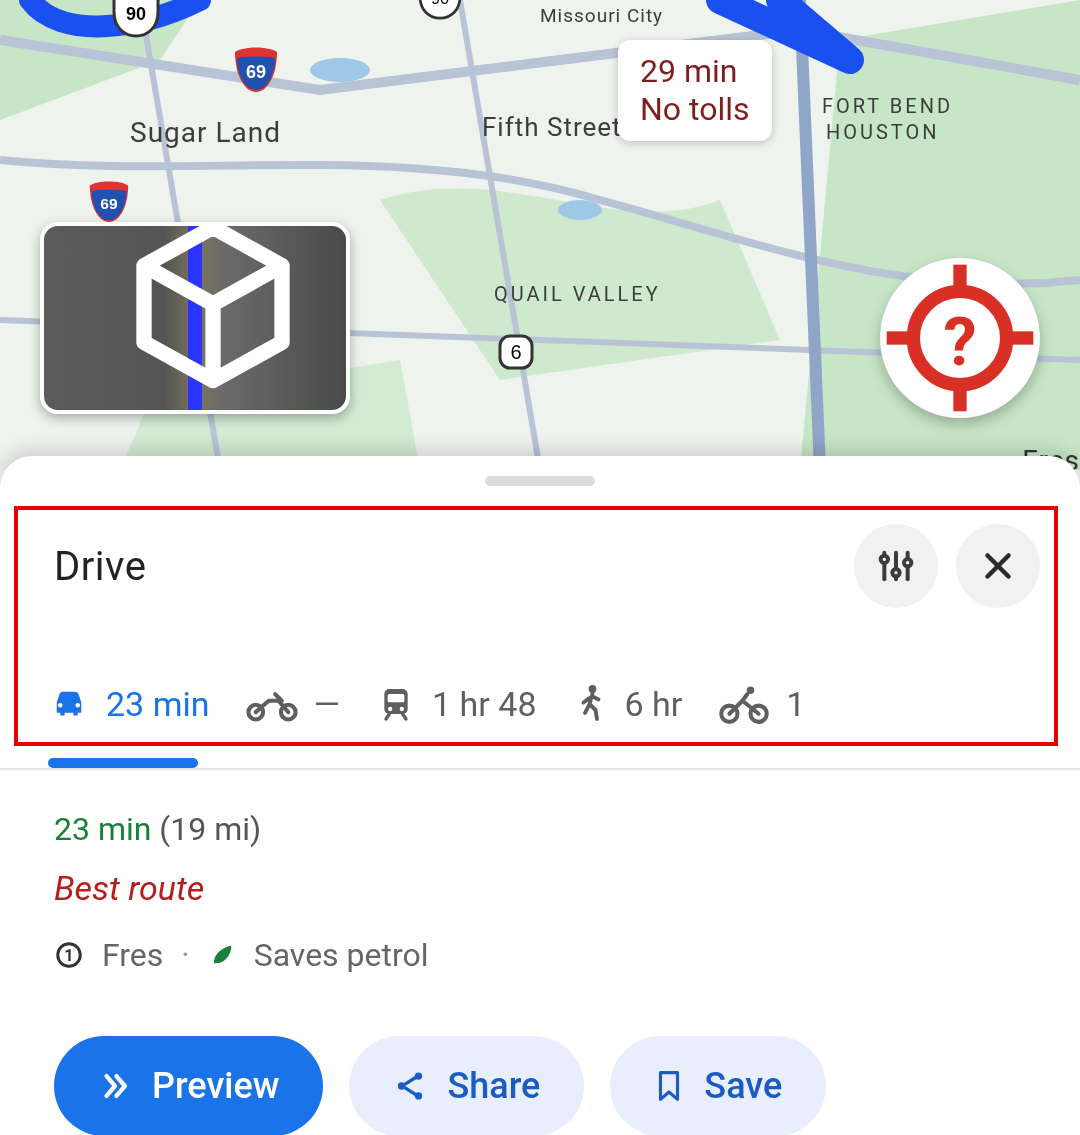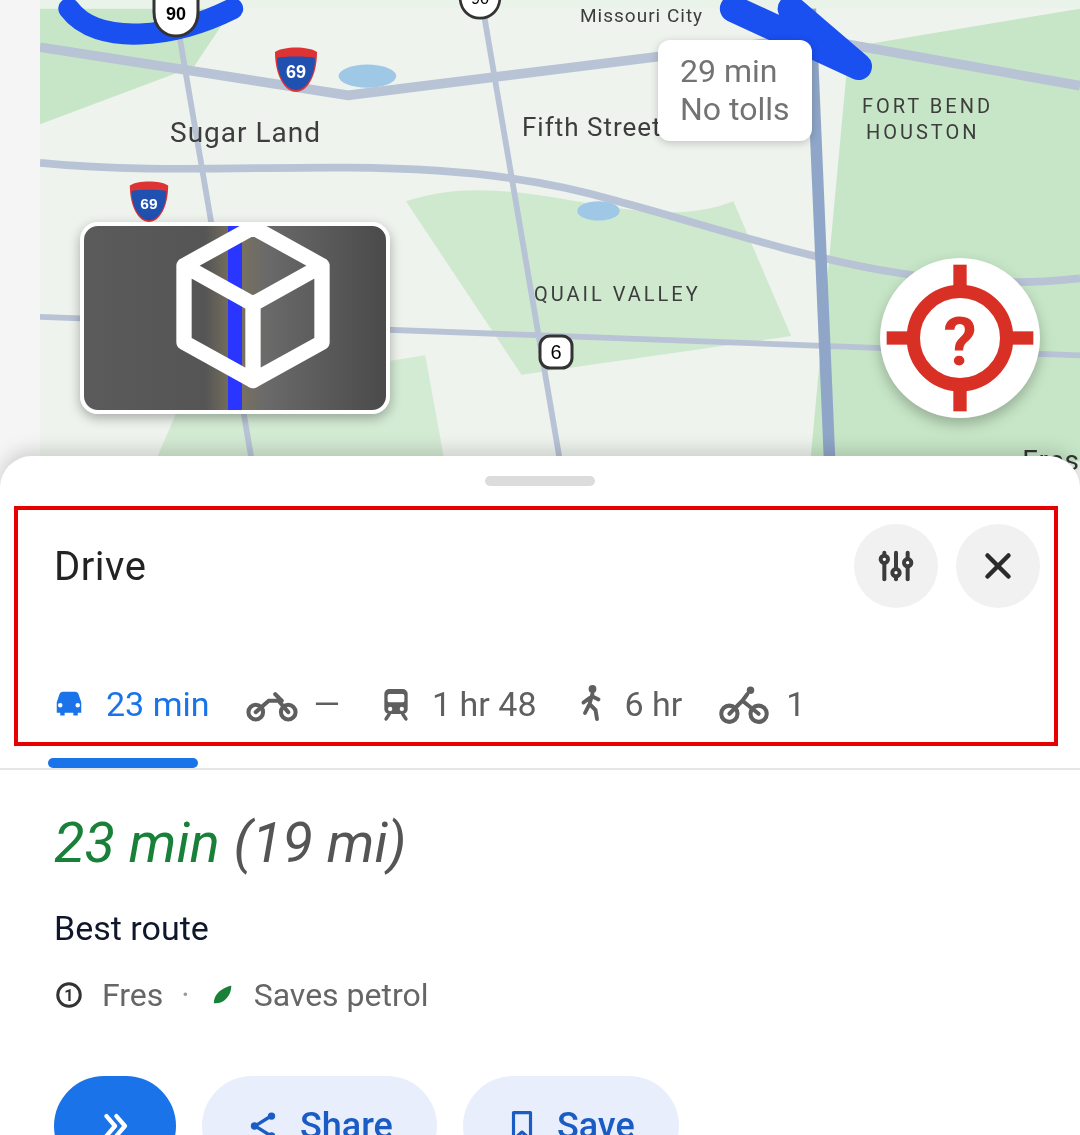--- a/index.html
+++ b/index.html
@@ -12,41 +12,40 @@
     background: #f5f5f5;
   }
 
   
   .map-bg {
     position: absolute;
     inset: 0;
     height: 470px;
     background: #eaf3ea;
     overflow: hidden;
-    margin-left: 40px;
   }
   .map-bg svg { width: 100%; height: 100%; display: block; }
 
   .map-label {
     position: absolute;
     font-size: 20px;
     color: #3d3d3d;
     letter-spacing: 1px;
     white-space: nowrap;
   }
 
   .route-callout {
     position: absolute;
     left: 618px; top: 40px;
     background: #fff;
     border-radius: 12px;
     padding: 12px 22px;
     box-shadow: 0 2px 8px rgba(0,0,0,.2);
     font-size: 32px;
-    color: #737373;
+    color: #7f1d1d;
     line-height: 1.2;
   }
 
   .inset-thumb {
     position: absolute;
     left: 40px; top: 222px;
     width: 310px; height: 192px;
     border: 4px solid #fff;
     border-radius: 18px;
     background: linear-gradient(90deg, #5b5b5b 0%, #555 40%, #7b735e 50%, #6a6a6a 60%, #4a4a4a 100%);
@@ -160,30 +159,30 @@
   .divider {
     height: 2px;
     background: #e6e6e6;
     margin-top: 0;
   }
 
   .details {
     padding: 40px 54px;
   }
   .time-dist {
-    font-size: 56px;
+    font-size: 32px;
     font-weight: 400;
-    font-style: italic;
   }
   .time { color: #188038; }
   .dist { color: #555; }
   .subtext {
     font-size: 34px;
-    color: #0f172a;
-    margin-top: 32px;
+    color: #b91c1c;
+    margin-top: 20px;
+    font-style: italic;
   }
   .badge-row {
     display: flex; align-items: center; gap: 18px;
     margin-top: 28px;
     font-size: 32px;
     color: #666;
   }
   .dot-sep { color: #999; }
 
   .action-btns {
@@ -385,20 +384,21 @@
         </svg>
       <span>Saves petrol</span>
     </div>
   </div>
 
   <div class="action-btns">
     <div class="pill primary">
       <svg width="34" height="34" viewBox="0 0 24 24">
           <path d="M6 5 L12 12 L6 19 M13 5 L19 12 L13 19" fill="none" stroke="#fff" stroke-width="3" stroke-linecap="round" stroke-linejoin="round"></path>
         </svg>
+      <span>Preview</span>
     </div>
     <div class="pill secondary">
       <svg width="34" height="34" viewBox="0 0 24 24">
           <circle cx="6" cy="12" r="2.6" fill="#1a5cc4"></circle>
           <circle cx="18" cy="5" r="2.6" fill="#1a5cc4"></circle>
           <circle cx="18" cy="19" r="2.6" fill="#1a5cc4"></circle>
           <line x1="8" y1="11" x2="16" y2="6" stroke="#1a5cc4" stroke-width="2.4"></line>
           <line x1="8" y1="13" x2="16" y2="18" stroke="#1a5cc4" stroke-width="2.4"></line>
         </svg>
       <span>Share</span>

